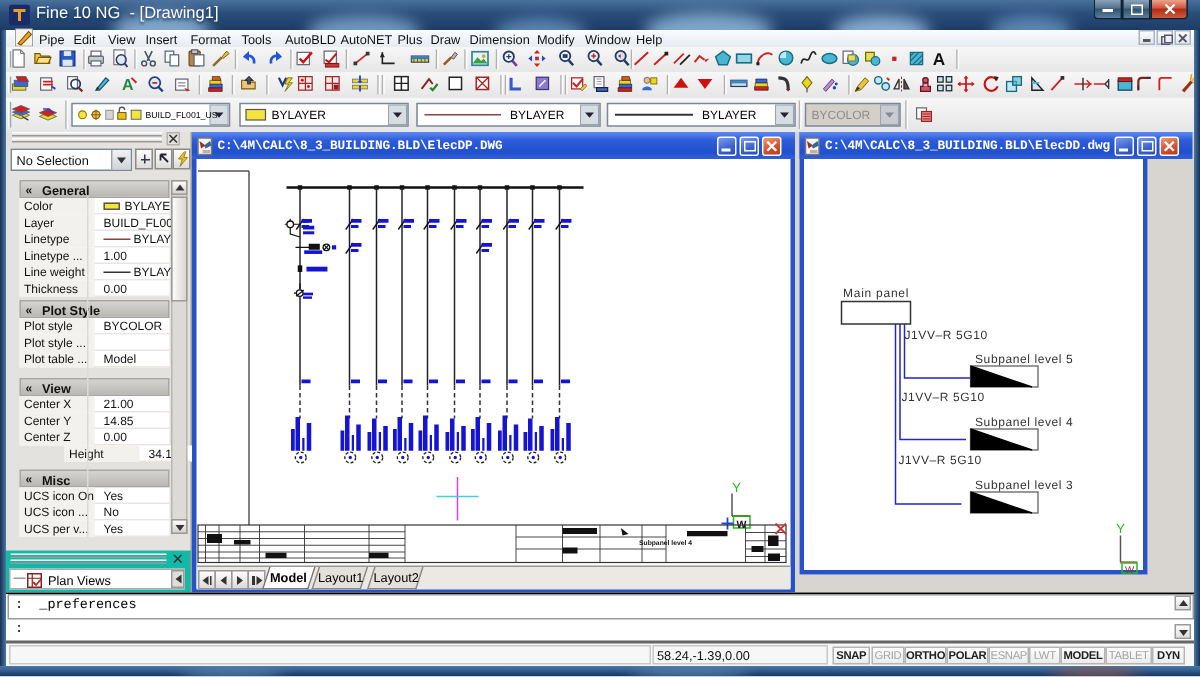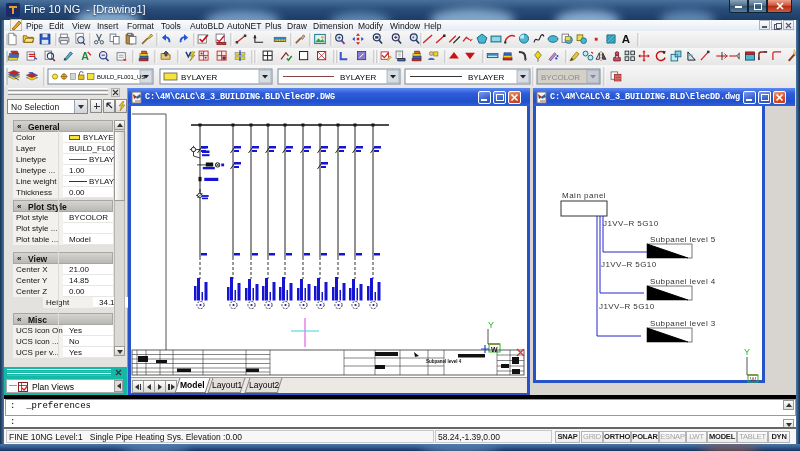--- a/index.html
+++ b/index.html
@@ -25,21 +25,21 @@
 .pval{position:absolute;top:1px;}
 .phead{position:absolute;left:9px;width:100px;height:12px;background:linear-gradient(180deg,#d6d4d0,#bab8b4);border:1px solid #a8a6a2;box-sizing:border-box;font-weight:bold;color:#111;}
 .pvline{position:absolute;width:1px;background:#e4e2df;}
 #planviews{left:4px;top:367px;width:124px;height:28px;background:#14b8a6;border-right:1px solid #9a9a9a;box-sizing:border-box;font-size:8.5px;}
 .cwin{position:absolute;border:3px solid #2853c8;background:#fff;box-sizing:border-box;}
 .ctitle{position:absolute;left:-3px;top:-3px;height:18px;background:linear-gradient(180deg,#5d8af2 0%,#2e5cda 30%,#2050cc 75%,#3060dc 100%);color:#fff;font-size:8.5px;font-weight:bold;letter-spacing:-0.1px;font-family:Liberation Mono, monospace;}
 .wbtn{position:absolute;top:3px;width:13px;height:13px;border:1px solid #fff;border-radius:2px;box-sizing:border-box;color:#fff;font-size:8px;line-height:10px;text-align:center;font-weight:bold;}
 .wmin,.wmax{background:linear-gradient(160deg,#7a9cee 0%,#3a62cc 60%,#2a4ebc 100%);}
 .wclose{background:linear-gradient(160deg,#f09a70 0%,#d4502a 60%,#c03c18 100%);}
 .wicon{position:absolute;left:3px;top:3px;width:12px;height:13px;}
-#cmdwin{left:4px;top:395px;width:792px;height:32px;background:#fff;border-top:4px solid #000000;box-sizing:border-box;font-family:"Liberation Mono",monospace;font-size:9px;color:#000;}
+#cmdwin{left:4px;top:395px;width:792px;height:32px;background:#fff;border-top:1px solid #000000;box-sizing:border-box;font-family:"Liberation Mono",monospace;font-size:9px;color:#000;}
 #status{left:4px;top:427px;width:792px;height:17px;background:#f7f7f7;border-top:2px solid #666;box-sizing:border-box;font-size:8.5px;color:#111;}
 .sbtn{position:absolute;top:2px;height:12px;border:1px solid #b4b4b4;background:linear-gradient(#fdfdfd,#ececec);font-size:7.5px;line-height:10px;text-align:center;color:#222;box-sizing:border-box;font-weight:bold;letter-spacing:-0.2px;}
 .sbtn.off{color:#a4a4a4;font-weight:normal;}
 .td{width:0;height:0;border-left:3px solid transparent;border-right:3px solid transparent;border-top:4px solid #333;position:absolute;}
 .tu{width:0;height:0;border-left:3px solid transparent;border-right:3px solid transparent;border-bottom:4px solid #333;position:absolute;}
 .tl{width:0;height:0;border-top:3px solid transparent;border-bottom:3px solid transparent;border-right:4px solid #333;position:absolute;}
 .tr{width:0;height:0;border-top:3px solid transparent;border-bottom:3px solid transparent;border-left:4px solid #333;position:absolute;}
 </style></head>
 <body>
 <div id="app">
@@ -1031,21 +1031,20 @@
     <div class="abs" style="left:6px;top:18px;">:</div>
     <div class="abs" style="left:779px;top:1px;width:11px;height:10px;border:1px solid #999;background:linear-gradient(#fdfdfd,#dcdcda);box-sizing:border-box;">
         <i class="tu" style="left:1.5px;top:2px;"></i>
       </div>
     <div class="abs" style="left:779px;top:20px;width:11px;height:10px;border:1px solid #999;background:linear-gradient(#fdfdfd,#dcdcda);box-sizing:border-box;">
         <i class="td" style="left:1.5px;top:2.5px;"></i>
       </div>
   </div>
   <div id="status" class="abs">
     <div class="abs" style="left:2px;top:1px;width:428px;height:13px;border:1px solid #c8c8c8;box-sizing:border-box;"></div>
-    <div class="abs" style="left:5px;top:3px;">FINE 10NG Level:1&nbsp;&nbsp;&nbsp;Single Pipe Heating Sys. Elevation :0.00</div>
     <div class="abs" style="left:431px;top:1px;width:117px;height:13px;border:1px solid #c8c8c8;box-sizing:border-box;"></div>
     <div class="abs" style="left:434px;top:3px;">58.24,-1.39,0.00</div>
     <div class="sbtn" style="left:551px;width:25px;">SNAP</div>
     <div class="sbtn off" style="left:577px;width:22px;text-align:center;">GRID</div>
     <div class="sbtn" style="left:599px;width:28px;">ORTHO</div>
     <div class="sbtn" style="left:627px;width:28px;">POLAR</div>
     <div class="sbtn off" style="left:655px;width:27px;">ESNAP</div>
     <div class="sbtn off" style="left:682px;width:21px;">LWT</div>
     <div class="sbtn" style="left:703px;width:30px;">MODEL</div>
     <div class="sbtn off" style="left:733px;width:31px;">TABLET</div>

